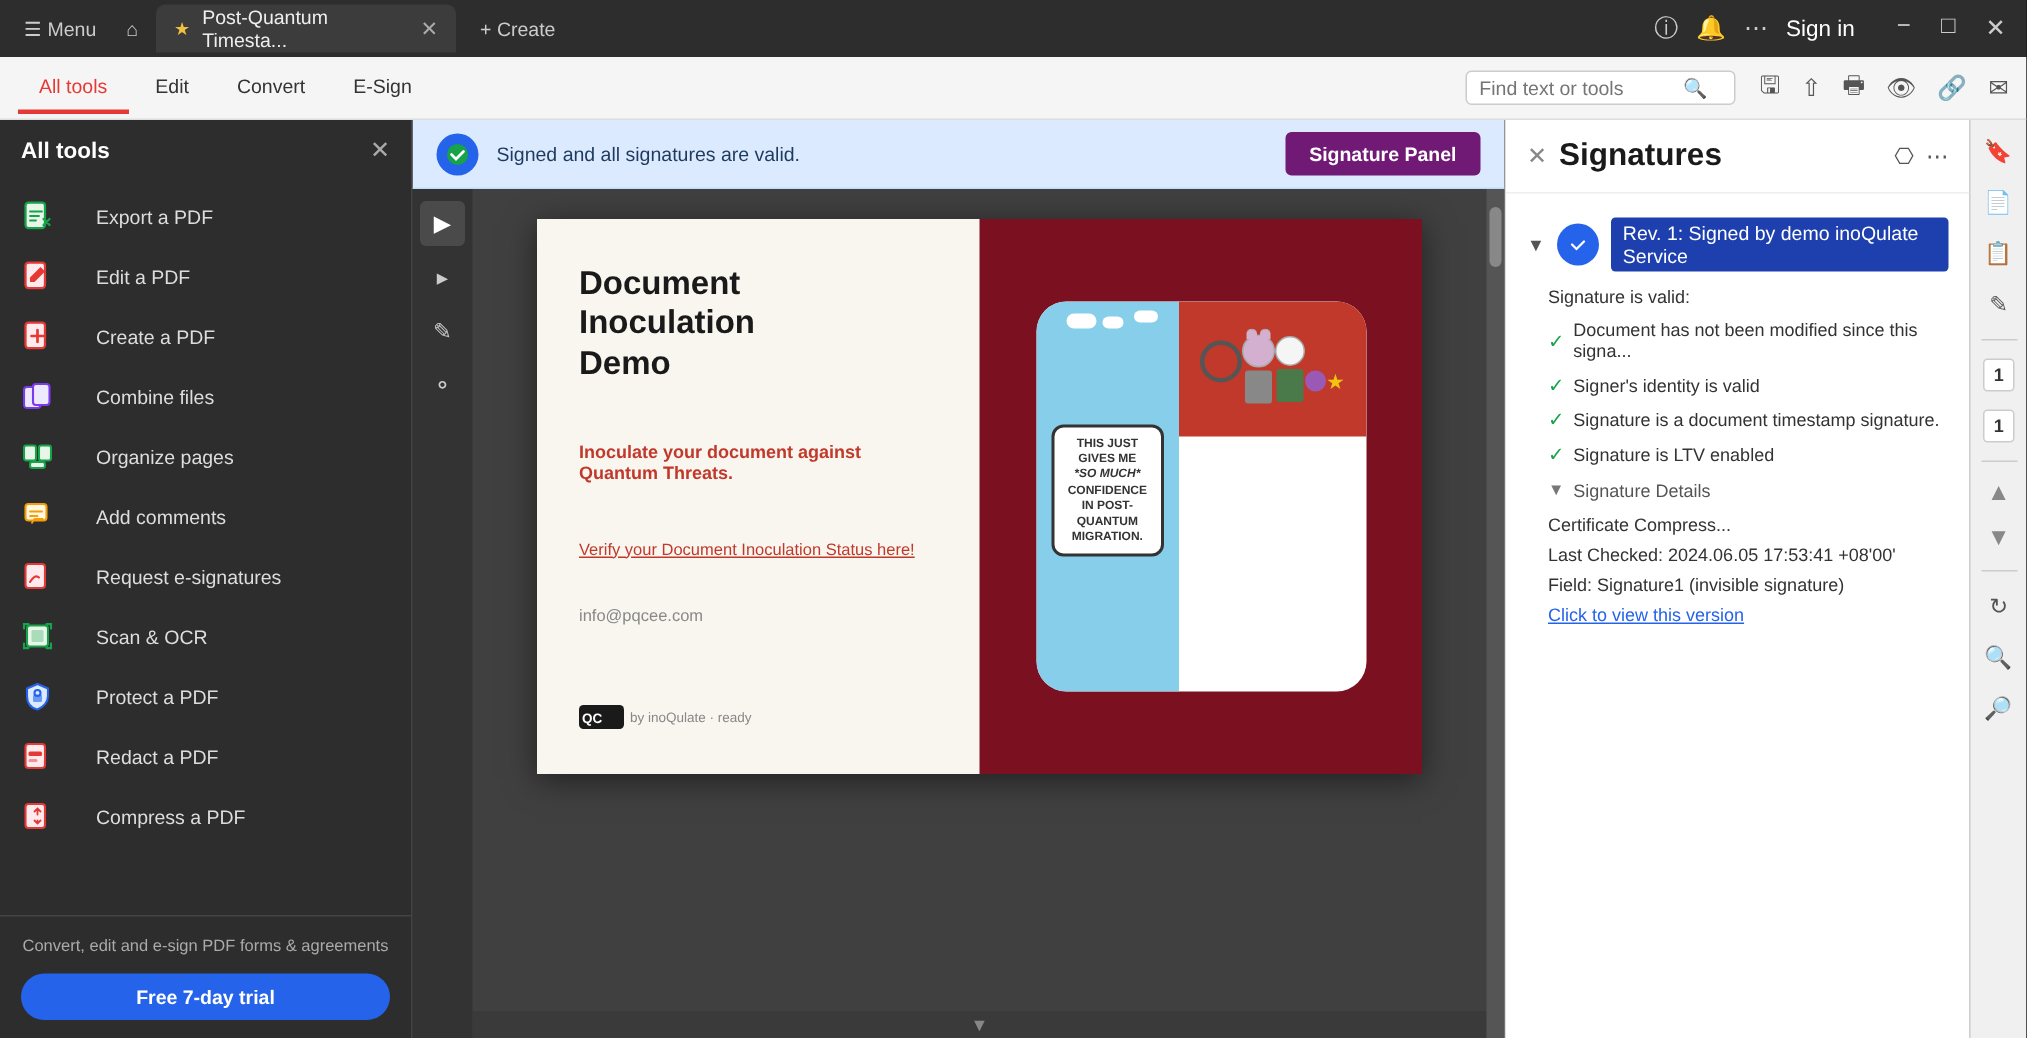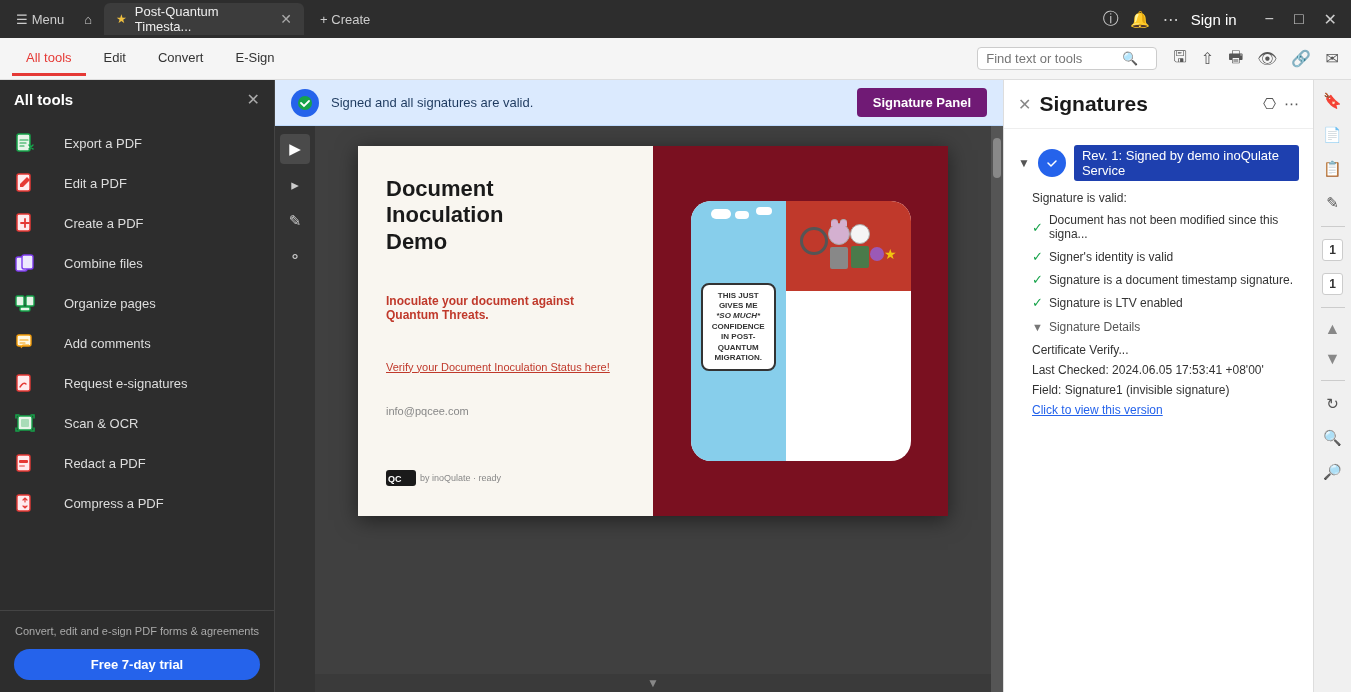--- a/index.html
+++ b/index.html
@@ -285,20 +285,30 @@
         <div class="item-icon">
           <svg width="20" height="20" viewBox="0 0 20 20">
               <rect x="3" y="3" width="14" height="14" rx="2" fill="#e8f5e9" stroke="#16a34a" stroke-width="1.4"></rect>
               <rect x="6" y="6" width="8" height="8" rx="1" fill="#16a34a" opacity="0.3"></rect>
               <path d="M1 5V2h3M16 2h3v3M1 15v3h3M16 18h3v-3" stroke="#16a34a" stroke-width="1.5" stroke-linecap="round" fill="none"></path>
             </svg>
         </div>
         <span>Scan &amp; OCR</span>
       </div>
 
+      <div class="sidebar-item">
+        <div class="item-icon">
+          <svg width="20" height="20" viewBox="0 0 20 20">
+              <path d="M10 2l7 3v5c0 4-3 7.5-7 9C3 17.5 3 11 3 10V5z" fill="#dbeafe" stroke="#2563eb" stroke-width="1.4"></path>
+              <rect x="7" y="9" width="6" height="5" rx="1" fill="#2563eb" opacity="0.6"></rect>
+              <circle cx="10" cy="8" r="2" fill="none" stroke="#2563eb" stroke-width="1.4"></circle>
+            </svg>
+        </div>
+        <span>Protect a PDF</span>
+      </div>
 
       <div class="sidebar-item">
         <div class="item-icon">
           <svg width="20" height="20" viewBox="0 0 20 20">
               <rect x="2" y="2" width="13" height="16" rx="2" fill="#ffebee" stroke="#e53935" stroke-width="1.4"></rect>
               <rect x="4" y="7" width="9" height="3" rx="1" fill="#e53935"></rect>
               <rect x="4" y="12" width="6" height="2" rx="1" fill="#e53935" opacity="0.5"></rect>
             </svg>
         </div>
         <span>Redact a PDF</span>
@@ -458,21 +468,21 @@
             <span>Signature is LTV enabled</span>
           </div>
         </div>
 
         <div class="sig-section-header">
           <span class="sig-section-expand">▼</span>
           <span>Signature Details</span>
         </div>
 
         <div class="sig-meta">
-          <span>Certificate Verify...</span>
+          <span>Certificate Compress...</span>
         </div>
         <div class="sig-meta">
           <span>Last Checked: 2024.06.05 17:53:41 +08'00'</span>
         </div>
         <div class="sig-meta">
           <span>Field: Signature1 (invisible signature)</span>
         </div>
         <a class="sig-link">Click to view this version</a>
       </div>
     </div>

